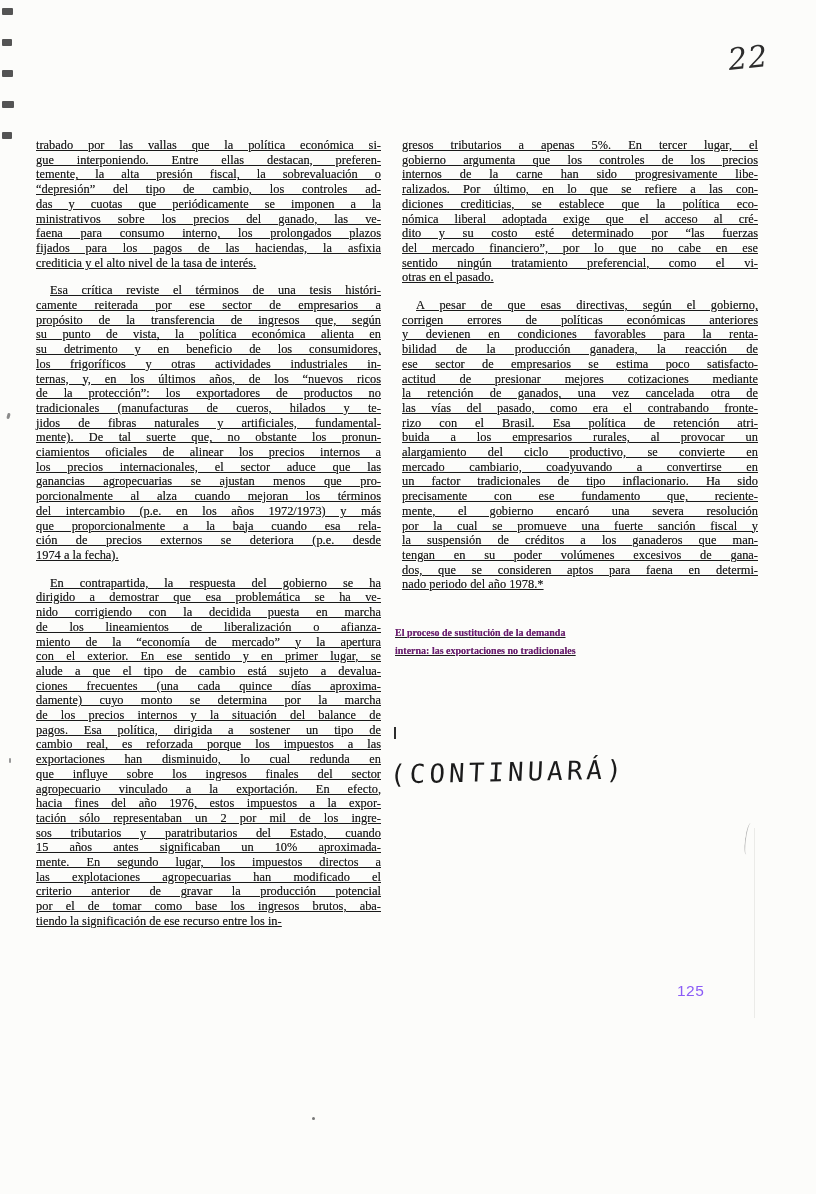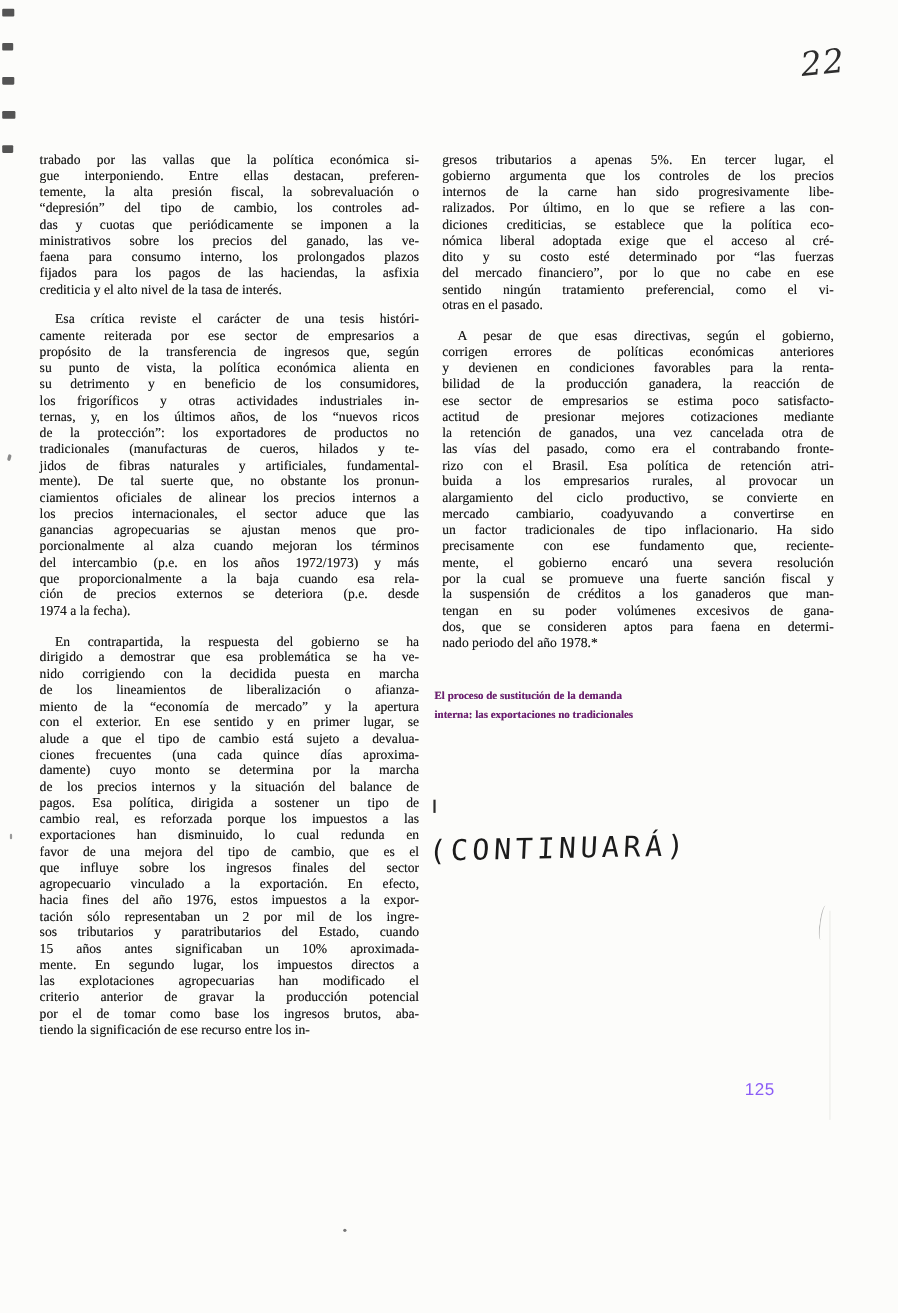--- a/index.html
+++ b/index.html
@@ -1,21 +1,21 @@
 <!DOCTYPE html>
 <html><head>
 <meta charset="utf-8">
 <style>
   html,body{margin:0;padding:0;background:#fcfcfa;}
   .page{position:relative;width:816px;height:1194px;background:#fcfcfa;overflow:hidden;}
 
   
   .col{position:absolute;top:138px;font-family:"Liberation Serif",serif;
        font-size:12.4px;line-height:14.7px;color:#1a1a1a;
-       text-shadow:0 0 .4px rgba(20,20,20,.55);}
+       text-shadow:0 0 .4px rgba(20,20,20,.55);text-decoration:underline;}
   .col-left{left:36px;width:345px;}
   .col-right{left:402px;width:356px;}
   .para{margin:0 0 13px 0;}
   .para.indent .line:first-child{text-indent:14px;}
   .line{text-align:justify;text-align-last:justify;}
   .line.last{text-align-last:left;}
 
   
   .heading{font-weight:bold;font-size:10px;line-height:17.5px;
            margin:32px 0 0 -7px;color:#701a75;text-align:left;}
@@ -65,21 +65,21 @@
         <div class="line">gue interponiendo. Entre ellas destacan, preferen-</div>
         <div class="line">temente, la alta presión fiscal, la sobrevaluación o</div>
         <div class="line">“depresión” del tipo de cambio, los controles ad-</div>
         <div class="line">das y cuotas que periódicamente se imponen a la</div>
         <div class="line">ministrativos sobre los precios del ganado, las ve-</div>
         <div class="line">faena para consumo interno, los prolongados plazos</div>
         <div class="line">fijados para los pagos de las haciendas, la asfixia</div>
         <div class="line last">crediticia y el alto nivel de la tasa de interés.</div>
       </div>
       <div class="para indent">
-        <div class="line">Esa crítica reviste el carácter de una tesis históri-</div>
+        <div class="line">Esa crítica reviste el términos de una tesis históri-</div>
         <div class="line">camente reiterada por ese sector de empresarios a</div>
         <div class="line">propósito de la transferencia de ingresos que, según</div>
         <div class="line">su punto de vista, la política económica alienta en</div>
         <div class="line">su detrimento y en beneficio de los consumidores,</div>
         <div class="line">los frigoríficos y otras actividades industriales in-</div>
         <div class="line">ternas, y, en los últimos años, de los “nuevos ricos</div>
         <div class="line">de la protección”: los exportadores de productos no</div>
         <div class="line">tradicionales (manufacturas de cueros, hilados y te-</div>
         <div class="line">jidos de fibras naturales y artificiales, fundamental-</div>
         <div class="line">mente). De tal suerte que, no obstante los pronun-</div>
@@ -99,21 +99,20 @@
         <div class="line">de los lineamientos de liberalización o afianza-</div>
         <div class="line">miento de la “economía de mercado” y la apertura</div>
         <div class="line">con el exterior. En ese sentido y en primer lugar, se</div>
         <div class="line">alude a que el tipo de cambio está sujeto a devalua-</div>
         <div class="line">ciones frecuentes (una cada quince días aproxima-</div>
         <div class="line">damente) cuyo monto se determina por la marcha</div>
         <div class="line">de los precios internos y la situación del balance de</div>
         <div class="line">pagos. Esa política, dirigida a sostener un tipo de</div>
         <div class="line">cambio real, es reforzada porque los impuestos a las</div>
         <div class="line">exportaciones han disminuido, lo cual redunda en</div>
-        <div class="line">favor de una mejora del tipo de cambio, que es el</div>
         <div class="line">que influye sobre los ingresos finales del sector</div>
         <div class="line">agropecuario vinculado a la exportación. En efecto,</div>
         <div class="line">hacia fines del año 1976, estos impuestos a la expor-</div>
         <div class="line">tación sólo representaban un 2 por mil de los ingre-</div>
         <div class="line">sos tributarios y paratributarios del Estado, cuando</div>
         <div class="line">15 años antes significaban un 10% aproximada-</div>
         <div class="line">mente. En segundo lugar, los impuestos directos a</div>
         <div class="line">las explotaciones agropecuarias han modificado el</div>
         <div class="line">criterio anterior de gravar la producción potencial</div>
         <div class="line">por el de tomar como base los ingresos brutos, aba-</div>

